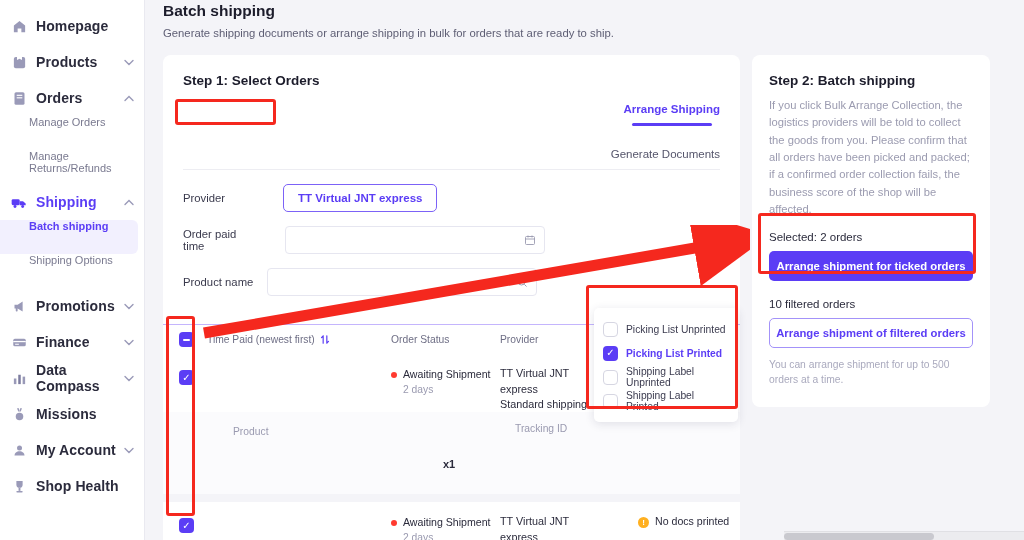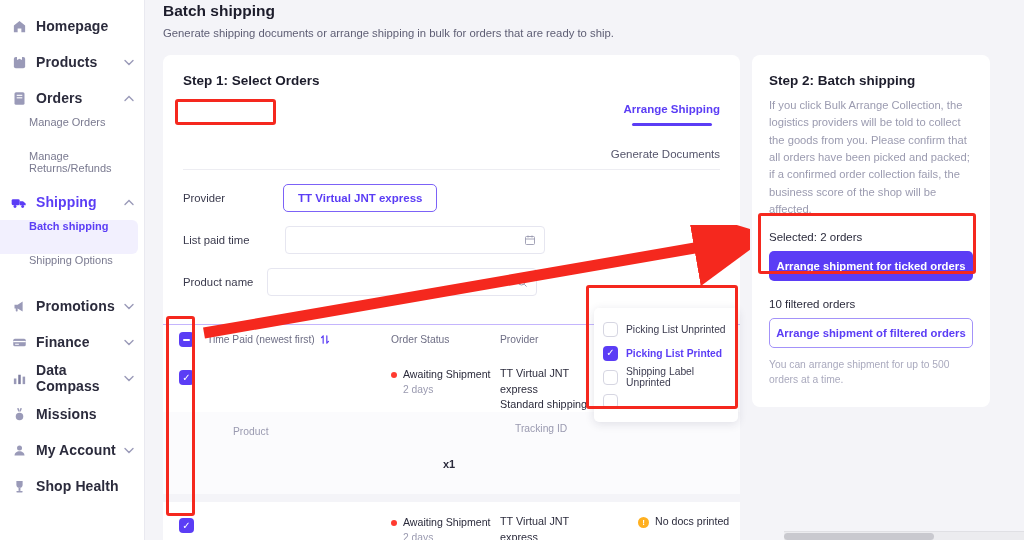--- a/index.html
+++ b/index.html
@@ -334,21 +334,21 @@
               <span>Generate Documents</span>
             </div>
           </div>
 
           <div class="form-row">
             <div class="form-label">Provider</div>
             <div class="chip">TT Virtual JNT express</div>
           </div>
 
           <div class="form-row">
-            <div class="form-label">List paid time</div>
+            <div class="form-label">Order paid time</div>
             <div class="field field-date">
               <span></span>
               <span class="ficon">
                 <svg class="i" width="12" height="12" viewBox="0 0 24 24" fill="none" stroke="#9a9ab0" stroke-width="1.8">
                   <rect x="3" y="5" width="18" height="16" rx="2"></rect>
                     <path d="M3 10h18M8 3v4M16 3v4"></path>
                 </svg>
               </span>
             </div>
           </div>
@@ -469,20 +469,21 @@
           <span class="mark">✓</span>
         </span>
       <span class="dlbl">Picking List Printed</span>
     </div>
     <div class="dd-item">
       <span class="cb empty"></span>
       <span class="dlbl">Shipping Label Unprinted</span>
     </div>
     <div class="dd-item">
       <span class="cb empty"></span>
+      <span class="dlbl">Shipping Label Printed</span>
     </div>
   </div>
 
   <div class="redbox" style="left:175px; top:99px; width:101px; height:26px;"></div>
 
   <div class="redbox" style="left:586px; top:285px; width:152px; height:124px;"></div>
 
   <div class="redbox" style="left:166px; top:316px; width:29px; height:200px;"></div>
 
   <div class="redbox" style="left:758px; top:213px; width:218px; height:61px;"></div>

